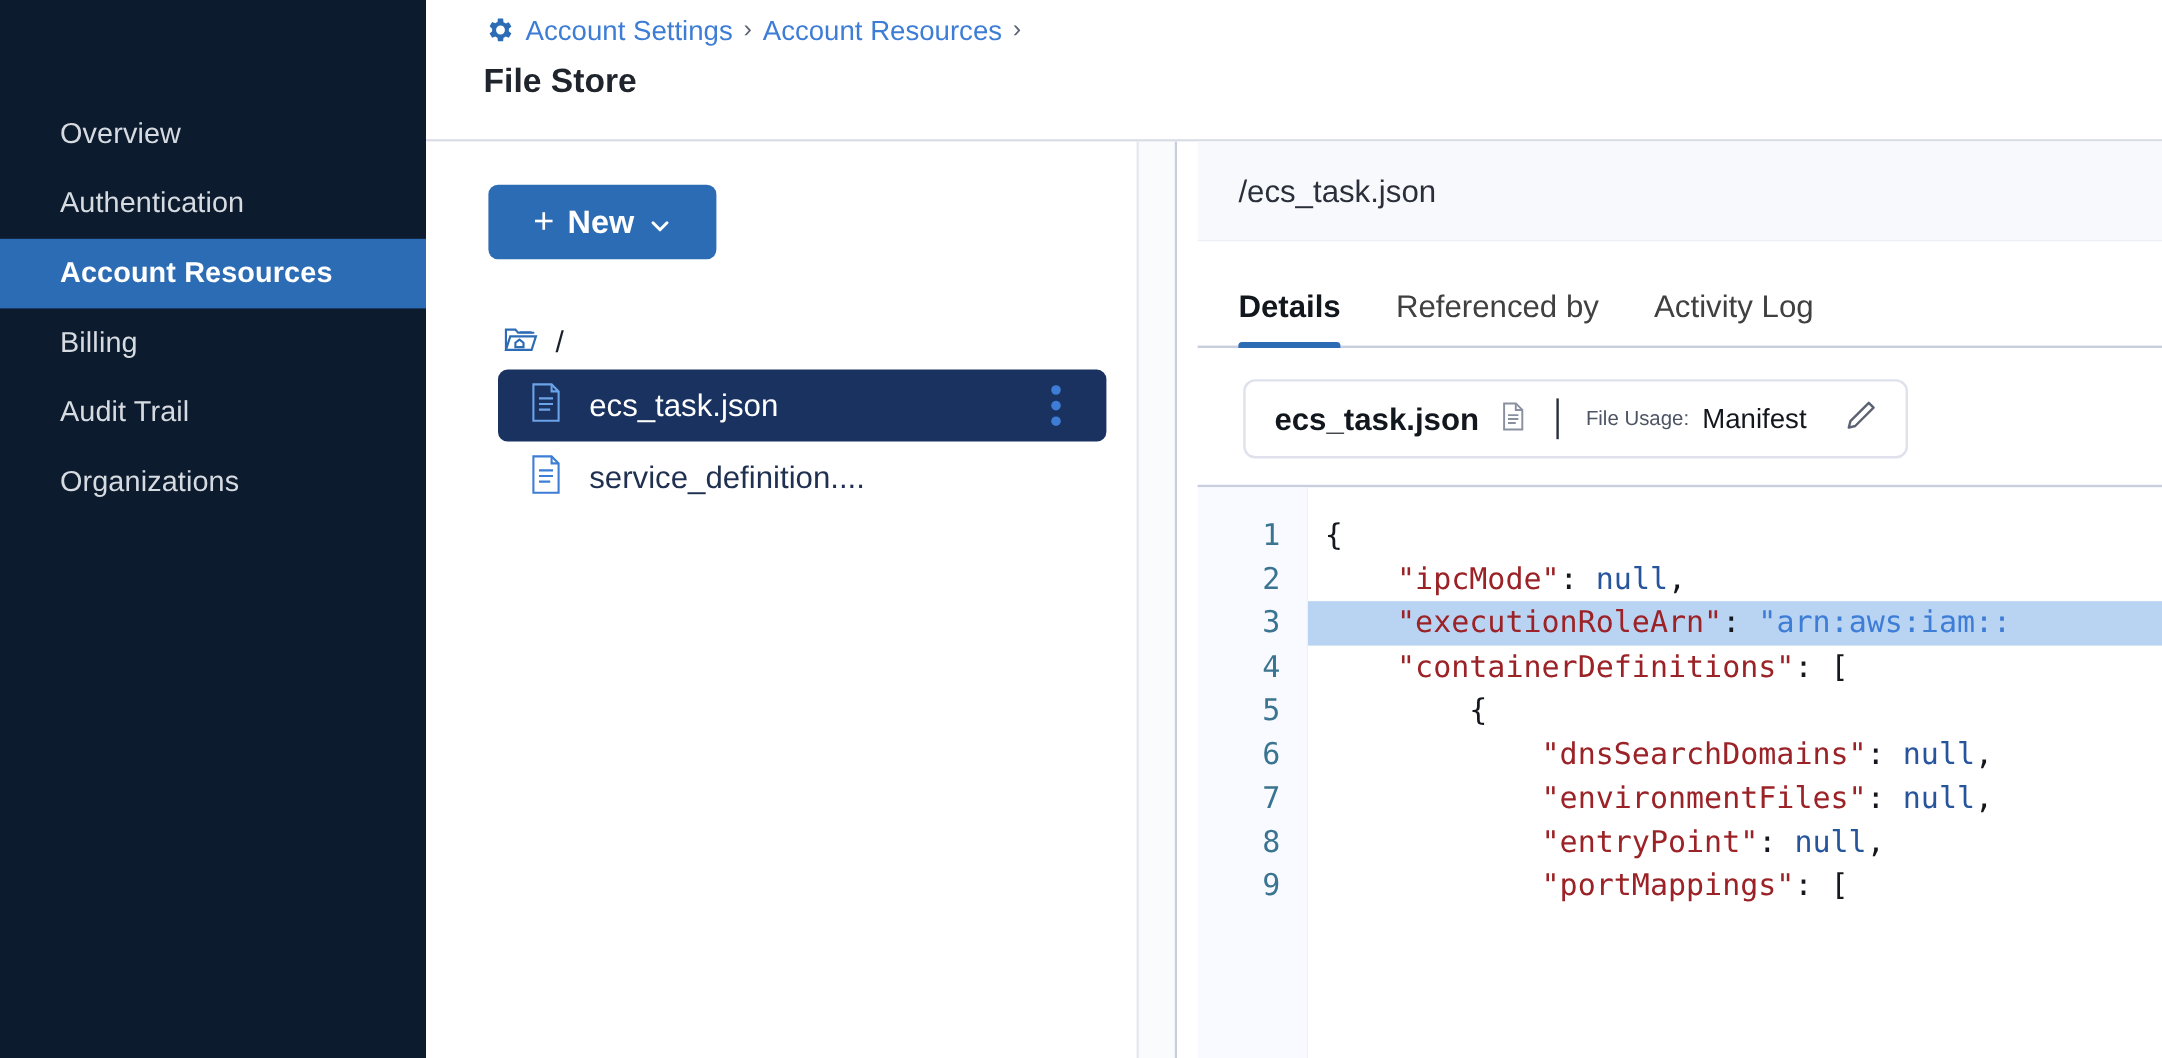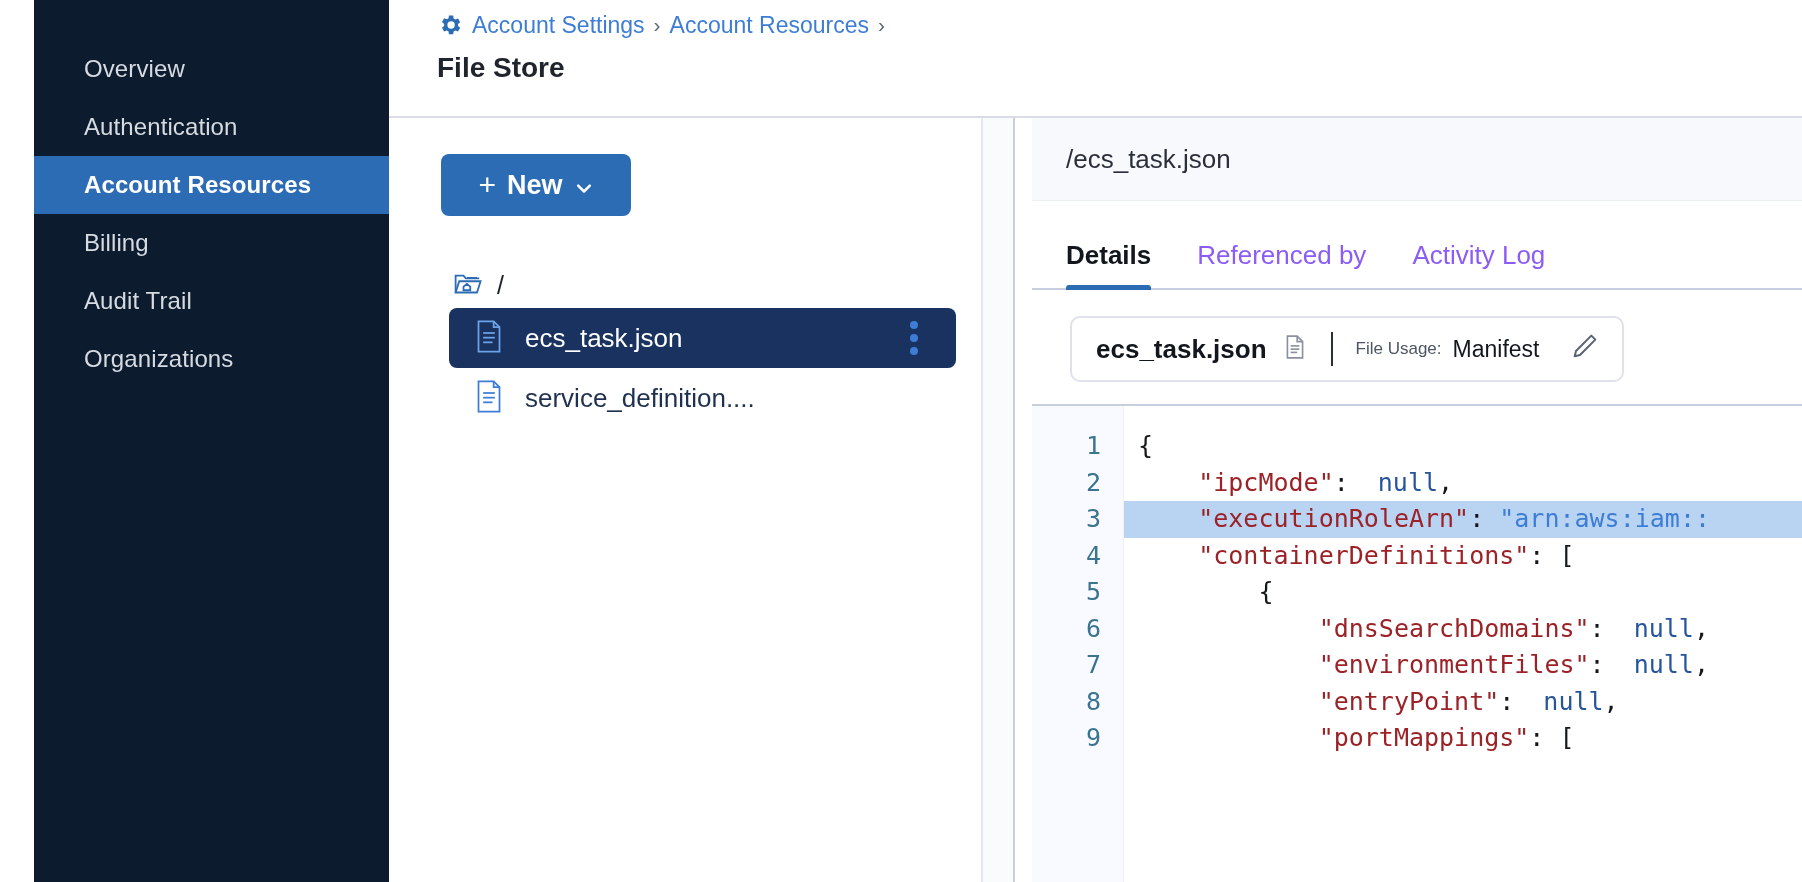--- a/index.html
+++ b/index.html
@@ -9,22 +9,21 @@
     background: #ffffff;
     overflow: hidden;
   }
   .app { display: flex; width: 1802px; height: 882px; }
 
   
   .sidebar {
     width: 355px; height: 882px;
     background: #0d1b2e;
     flex: 0 0 355px;
-    padding-top: 40px;
-    margin-left: 34px;
+    padding-top: 83px;
   }
   .nav-item {
     height: 58px;
     display: flex; align-items: center;
     padding-left: 50px;
     color: #d6dbe2;
     font-size: 24px;
     letter-spacing: 0.1px;
     cursor: pointer;
     white-space: nowrap;
@@ -136,21 +135,21 @@
     border-bottom: 1px solid #eceff5;
   }
   .tabs {
     height: 89px; flex: 0 0 89px;
     display: flex; align-items: flex-end;
     padding-left: 34px;
     gap: 46px;
     border-bottom: 2px solid #c9cede;
   }
   .tab {
-    font-size: 26px; color: #8b5cf6;
+    font-size: 26px; color: #404040;
     padding-bottom: 17px;
     cursor: pointer; white-space: nowrap;
     position: relative;
   }
   .tab.active { font-weight: 700; color: #12161d; }
   .tab.active::after {
     content: ""; position: absolute; left: 0; right: 0; bottom: -2px;
     height: 5px; background: #2c6cb5; border-radius: 3px 3px 0 0;
   }
 
@@ -192,21 +191,21 @@
     overflow: hidden;
     position: relative;
   }
   .cline {
     height: 36.5px; line-height: 36.5px;
     font-size: 25px; white-space: pre;
     padding-left: 14px;
   }
   .cline.hl { background: #b9d3f2; }
   .k { color: #9b2226; }
-  .v-null { color: #27559c; margin-left: 14px; }
+  .v-null { color: #27559c; }
   .v-str { color: #3d7dd6; }
   .p { color: #14171c; }
   .ind { color: #c3c8d2; }
 </style>
 </head>
 <body>
 
 <div class="app">
 
   <nav class="sidebar" id="sidebar">

